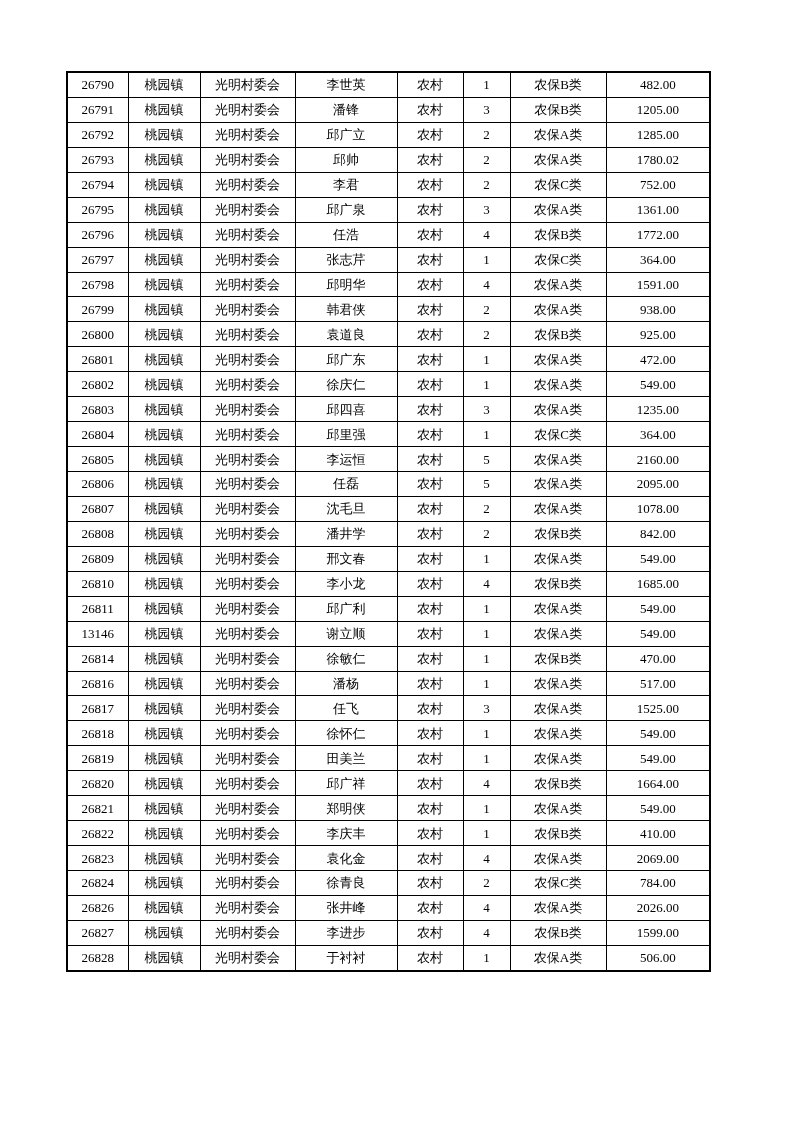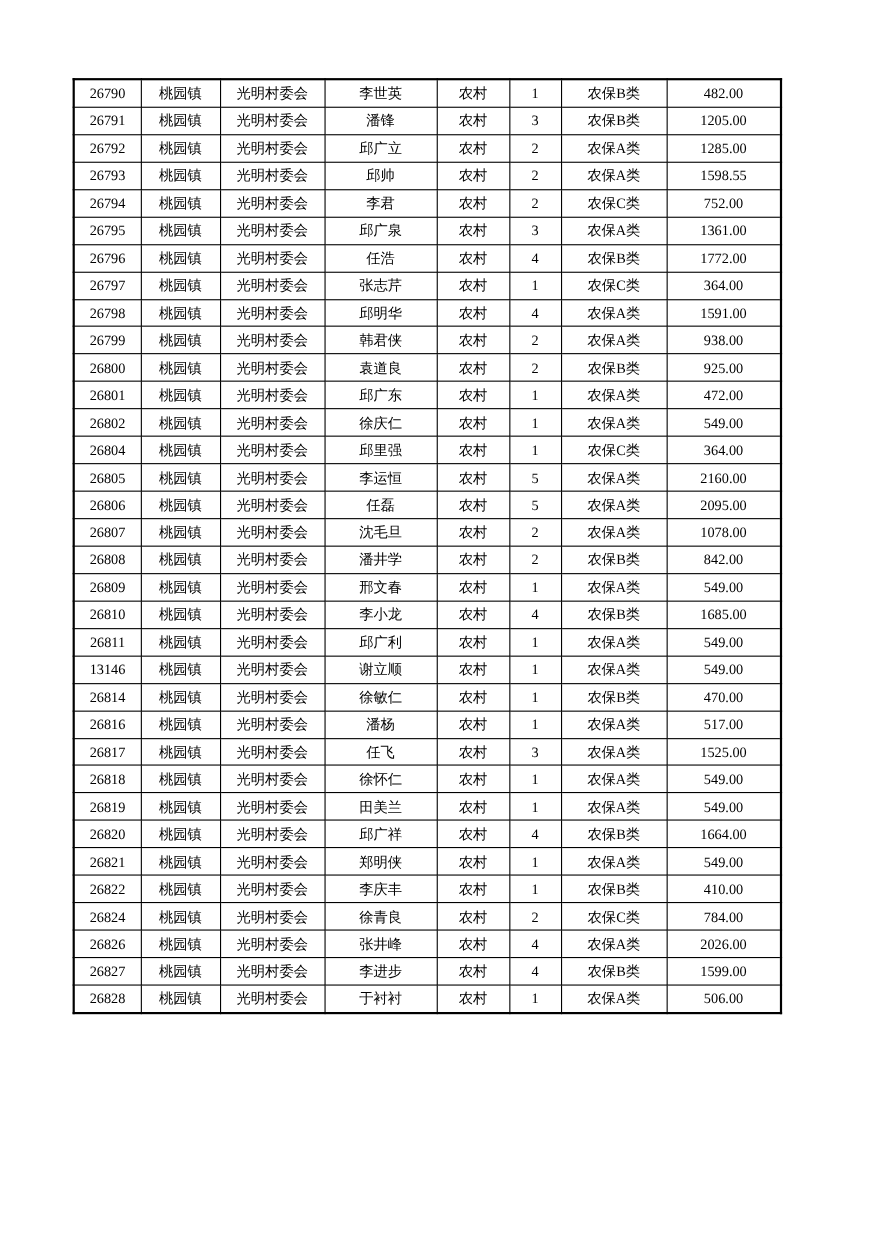--- a/index.html
+++ b/index.html
@@ -93,21 +93,21 @@
           <td>1285.00</td>
         </tr>
         <tr>
           <td>26793</td>
           <td>桃园镇</td>
           <td>光明村委会</td>
           <td>邱帅</td>
           <td>农村</td>
           <td>2</td>
           <td>农保A类</td>
-          <td>1598.55</td>
+          <td>1780.02</td>
         </tr>
         <tr>
           <td>26794</td>
           <td>桃园镇</td>
           <td>光明村委会</td>
           <td>李君</td>
           <td>农村</td>
           <td>2</td>
           <td>农保C类</td>
           <td>752.00</td>
@@ -186,20 +186,30 @@
           <td>26802</td>
           <td>桃园镇</td>
           <td>光明村委会</td>
           <td>徐庆仁</td>
           <td>农村</td>
           <td>1</td>
           <td>农保A类</td>
           <td>549.00</td>
         </tr>
         <tr>
+          <td>26803</td>
+          <td>桃园镇</td>
+          <td>光明村委会</td>
+          <td>邱四喜</td>
+          <td>农村</td>
+          <td>3</td>
+          <td>农保A类</td>
+          <td>1235.00</td>
+        </tr>
+        <tr>
           <td>26804</td>
           <td>桃园镇</td>
           <td>光明村委会</td>
           <td>邱里强</td>
           <td>农村</td>
           <td>1</td>
           <td>农保C类</td>
           <td>364.00</td>
         </tr>
         <tr>
@@ -354,20 +364,30 @@
         </tr>
         <tr>
           <td>26822</td>
           <td>桃园镇</td>
           <td>光明村委会</td>
           <td>李庆丰</td>
           <td>农村</td>
           <td>1</td>
           <td>农保B类</td>
           <td>410.00</td>
+        </tr>
+        <tr>
+          <td>26823</td>
+          <td>桃园镇</td>
+          <td>光明村委会</td>
+          <td>袁化金</td>
+          <td>农村</td>
+          <td>4</td>
+          <td>农保A类</td>
+          <td>2069.00</td>
         </tr>
         <tr>
           <td>26824</td>
           <td>桃园镇</td>
           <td>光明村委会</td>
           <td>徐青良</td>
           <td>农村</td>
           <td>2</td>
           <td>农保C类</td>
           <td>784.00</td>

